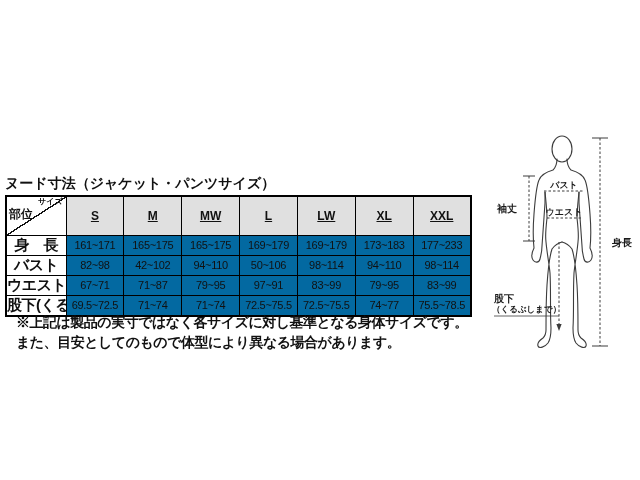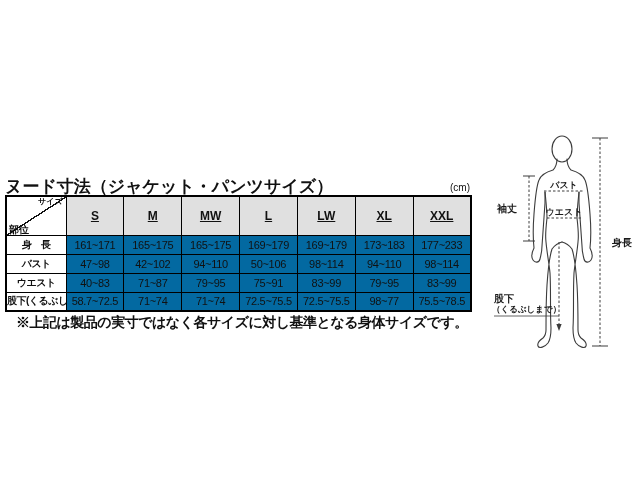--- a/index.html
+++ b/index.html
@@ -5,21 +5,21 @@
   html,body{margin:0;padding:0;}
   body{
     width:640px;height:480px;background:#ffffff;
     font-family:"Liberation Sans","DejaVu Sans",sans-serif;
     color:#111;position:relative;overflow:hidden;
   }
   .page{position:absolute;inset:0;background:#fff;}
 
   .title{
     position:absolute;left:5px;top:175px;
-    font-size:17px;font-weight:700;letter-spacing:0px;white-space:nowrap;
+    font-size:14px;font-weight:700;letter-spacing:0px;white-space:nowrap;
   }
   .cm-label{
     position:absolute;left:5px;top:182px;width:465px;
     text-align:right;font-size:10px;font-weight:400;
   }
 
   table.size-table{
     position:absolute;left:5px;top:195px;width:465px;
     border-collapse:collapse;table-layout:fixed;
     border:2px solid #000;
@@ -36,24 +36,24 @@
   table.size-table thead th.corner{
     background:#ffffff;position:relative;
     background-image:linear-gradient(to bottom right,
       transparent calc(50% - 0.7px), #111 calc(50% - 0.7px),
       #111 calc(50% + 0.7px), transparent calc(50% + 0.7px));
   }
   .corner .corner-top{
     position:absolute;top:1px;right:3px;font-size:8px;font-weight:700;line-height:8px;
   }
   .corner .corner-bottom{
-    position:absolute;bottom:1px;left:2px;font-size:10px;font-weight:700;line-height:8px;
+    position:absolute;bottom:17px;left:2px;font-size:12px;font-weight:700;line-height:8px;
   }
   table.size-table tbody th{
-    background:#fff;font-size:10px;font-weight:700;letter-spacing:-0.5px;
+    background:#fff;font-size:15px;font-weight:700;letter-spacing:-0.5px;
   }
   table.size-table tbody td{
     background:#0369a1;font-size:11px;font-weight:400;letter-spacing:-0.3px;
   }
 
   .notes{
     position:absolute;left:16px;top:313px;width:480px;
     font-size:14px;font-weight:600;line-height:20px;letter-spacing:-0.5px;font-family:Liberation Mono, monospace;
   }
   .notes div{white-space:nowrap;}
@@ -63,21 +63,20 @@
     font-family:"Liberation Sans","DejaVu Sans",sans-serif;
     font-weight:700;fill:#1a1a1a;
   }
 </style>
 </head>
 <body>
 
 <div class="page">
 
   <div class="title">ヌード寸法（ジャケット・パンツサイズ）</div>
-  <div class="cm-label">(cm)</div>
 
   <table class="size-table">
     <colgroup>
       <col style="width:60px">
       <col style="width:57.85px">
         <col style="width:57.85px">
         <col style="width:57.85px">
       <col style="width:57.85px">
         <col style="width:57.85px">
         <col style="width:57.85px">
@@ -104,53 +103,54 @@
           <td>161~171</td>
           <td>165~175</td>
           <td>165~175</td>
           <td>169~179</td>
           <td>169~179</td>
           <td>173~183</td>
           <td>177~233</td>
         </tr>
         <tr>
           <th>バスト</th>
-          <td>47~98</td>
+          <td>82~98</td>
           <td>42~102</td>
           <td>94~110</td>
           <td>50~106</td>
           <td>98~114</td>
           <td>94~110</td>
           <td>98~114</td>
         </tr>
         <tr>
           <th>ウエスト</th>
-          <td>40~83</td>
+          <td>67~71</td>
           <td>71~87</td>
           <td>79~95</td>
-          <td>75~91</td>
+          <td>97~91</td>
           <td>83~99</td>
           <td>79~95</td>
           <td>83~99</td>
         </tr>
         <tr>
           <th>股下(くるぶし)</th>
-          <td>58.7~72.5</td>
+          <td>69.5~72.5</td>
           <td>71~74</td>
           <td>71~74</td>
           <td>72.5~75.5</td>
           <td>72.5~75.5</td>
-          <td>98~77</td>
+          <td>74~77</td>
           <td>75.5~78.5</td>
         </tr>
       </tbody>
   </table>
 
   <div class="notes">
     <div>※上記は製品の実寸ではなく各サイズに対し基準となる身体サイズです。</div>
+    <div>また、目安としてのもので体型により異なる場合があります。</div>
   </div>
 
   <svg class="diagram" viewBox="0 0 152 270" xmlns="http://www.w3.org/2000/svg">
 
     <g fill="none" stroke="#3c3c3c" stroke-width="1.1" stroke-linecap="round" stroke-linejoin="round">
       <ellipse cx="74" cy="49" rx="10" ry="13"></ellipse>
 
       <g>
         <path d="M 69,59 C 69,63 68,67 65,70 C 58,72 53,75 51,80 C 48,87 47,101 46,114 C 45,127 45,139 46,148 C 44,152 43,157 45,160 C 47,163 51,163 52,159 C 53,155 54,150 54,146 C 55,132 56,117 57,103 L 57,92"></path>
         <path d="M 57,92 C 58,102 59,110 59,118 C 58,127 57,135 58,142 C 59,153 61,163 62,173 C 63,191 62,211 63,228 C 63,235 62,240 60,243 C 57,247 51,249 50,246 C 49,243 52,240 55,238 C 57,236 58,233 58,230 C 58,215 58,200 59,185 C 60,170 62,155 64,149 C 67,145 70,143 74,142"></path>

